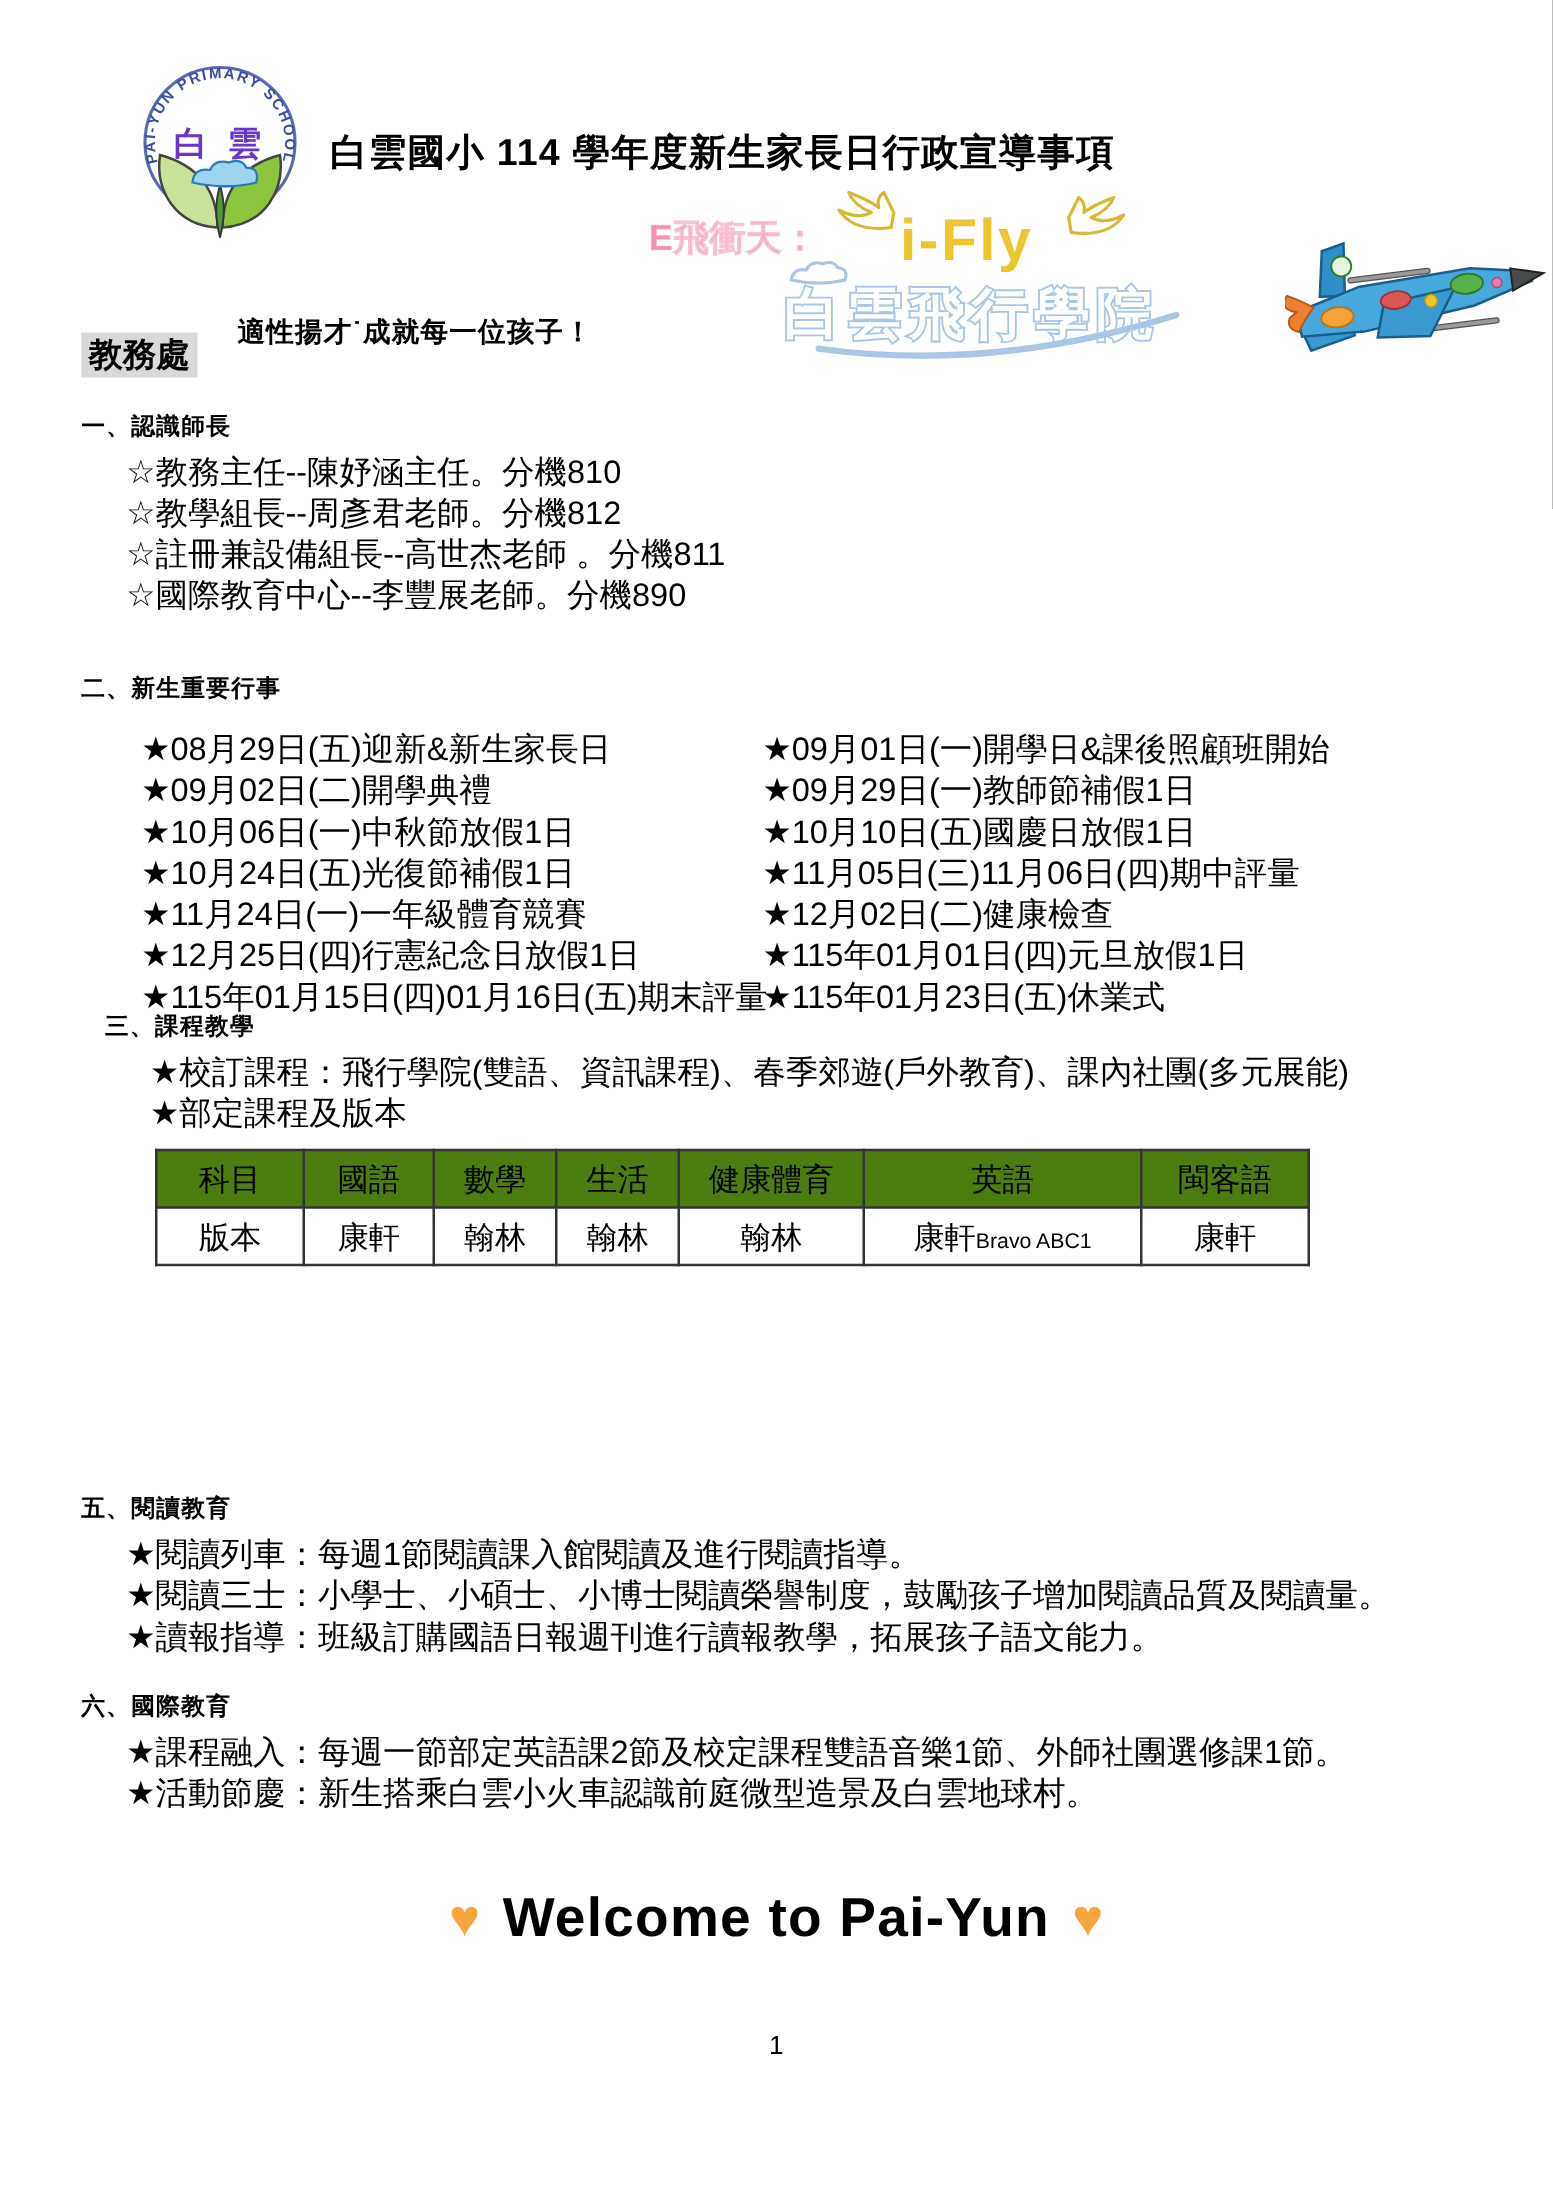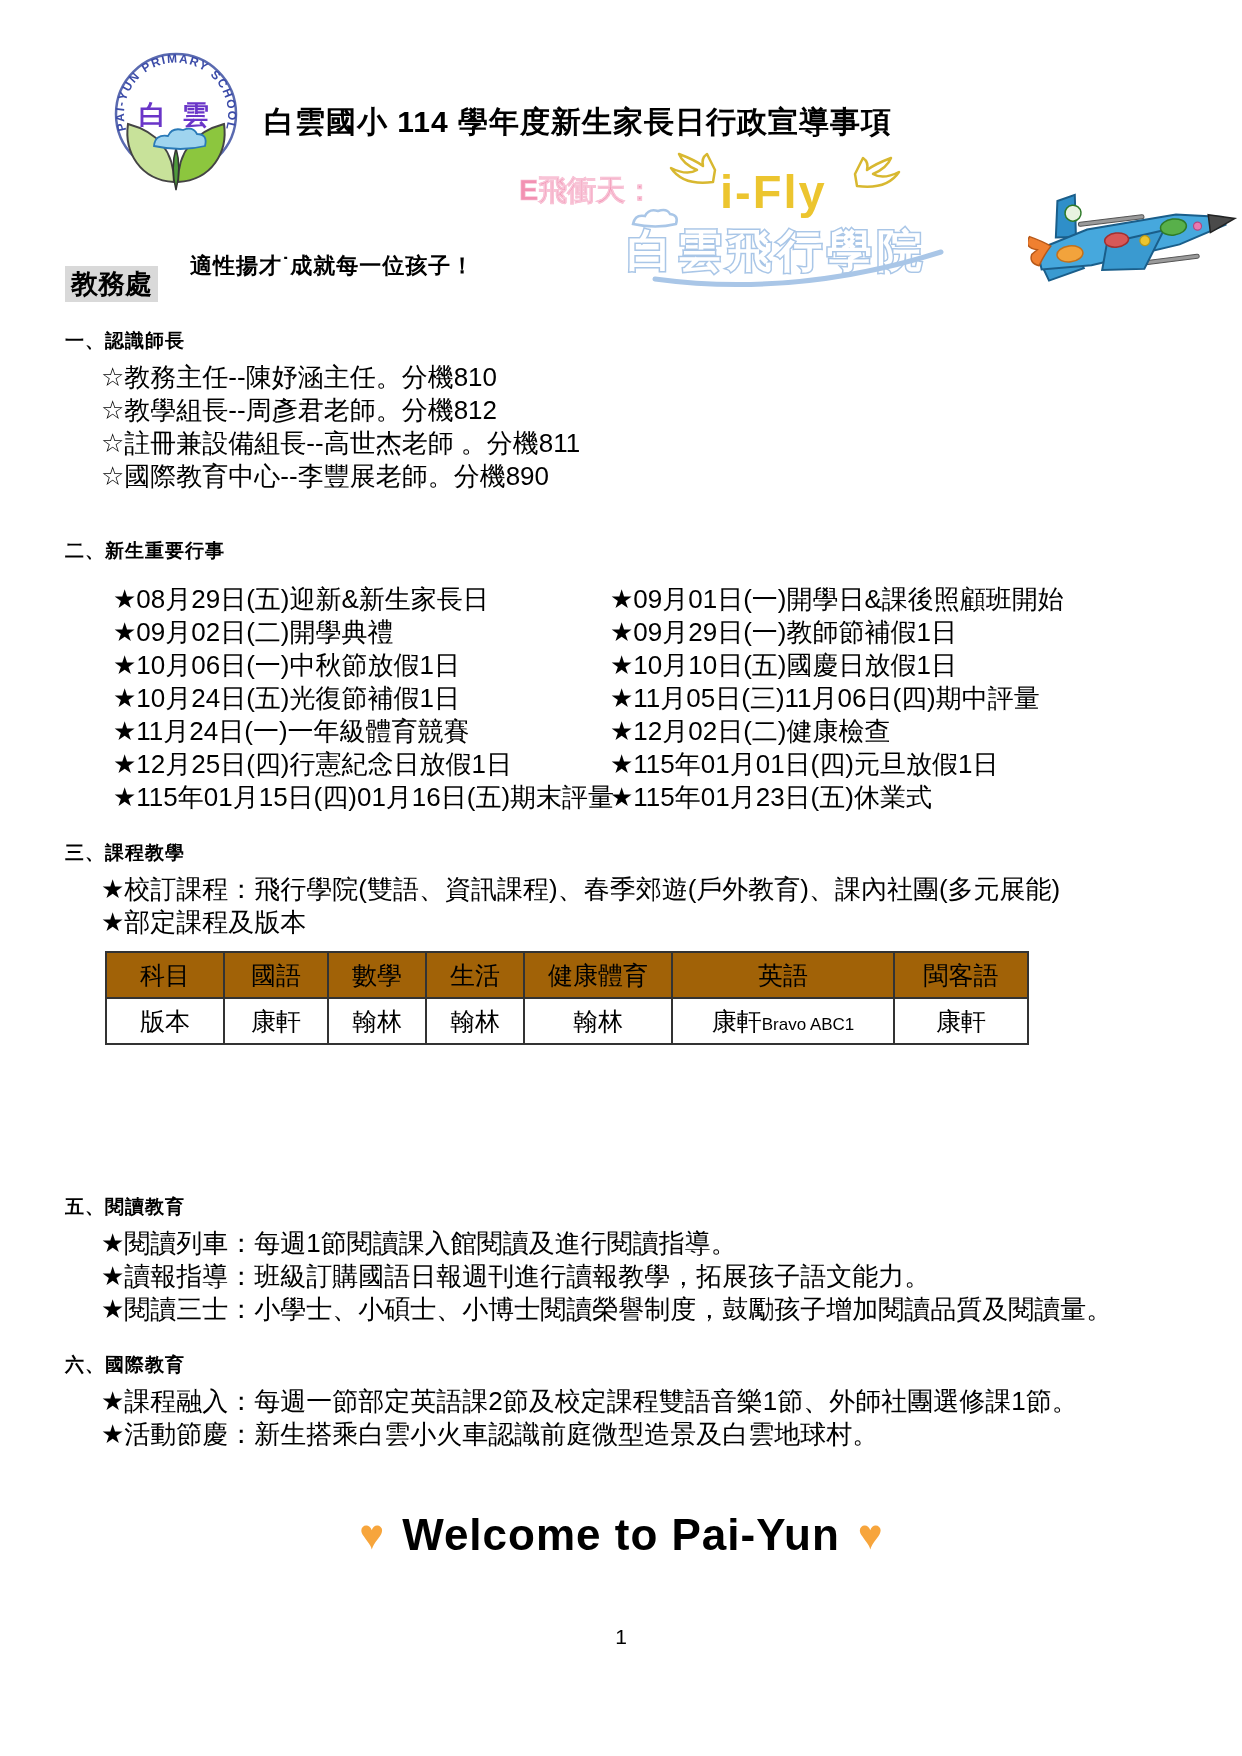--- a/index.html
+++ b/index.html
@@ -32,35 +32,35 @@
   .sec-heading{font-size:19px;font-weight:bold;margin:0 0 7px 0;letter-spacing:1px;}
   .sec-items{margin:0;padding:0 0 0 36px;list-style:none;}
   .sec-items li{font-size:26px;line-height:33px;white-space:nowrap;}
   .two-col{display:flex;padding-left:36px;}
   .two-col ul{margin:12px;padding:0;list-style:none;}
   .col-left{width:473px;}
   .col-right{flex:1;}
 
   #sec-teachers{top:328px;}
   #sec-events{top:538px;}
-  #sec-curriculum{top:840px;}
+  #sec-curriculum{top:808px;margin-left:19px;}
   #sec-art{top:1053px;}
   #sec-reading{top:1194px;}
   #sec-international{top:1352px;}
 
   
   .course-table{
     border-collapse:collapse;margin:12px 0 0 40px;
     table-layout:fixed;
   }
   .course-table th,.course-table td{
     border:2px solid #333;height:44px;text-align:center;
     font-size:25px;font-weight:normal;padding:0 4px;
   }
-  .course-table th{background:#a16207;}
+  .course-table th{background:#4d7c0f;}
   .eng-sub{font-size:17px;}
   .c0{width:108px}.c1{width:94px}.c2{width:88px}.c3{width:88px}
   .c4{width:138px}.c5{width:212px}.c6{width:124px}
 
   
   .welcome-line{
     position:absolute;left:0;top:1510px;width:100%;
     display:flex;justify-content:center;align-items:center;gap:18px;
   }
   .welcome-text{font-size:44px;font-weight:bold;letter-spacing:1px;}
@@ -219,22 +219,22 @@
       </tr>
     </tbody>
       </table>
   </div>
 
 
   <div class="section" id="sec-reading">
     <h2 class="sec-heading">五、閱讀教育</h2>
     <ul class="sec-items">
       <li>★閱讀列車：每週1節閱讀課入館閱讀及進行閱讀指導。</li>
+      <li>★閱讀三士：小學士、小碩士、小博士閱讀榮譽制度，鼓勵孩子增加閱讀品質及閱讀量。</li>
       <li>★讀報指導：班級訂購國語日報週刊進行讀報教學，拓展孩子語文能力。</li>
-      <li>★閱讀三士：小學士、小碩士、小博士閱讀榮譽制度，鼓勵孩子增加閱讀品質及閱讀量。</li>
     </ul>
   </div>
 
   <div class="section" id="sec-international">
     <h2 class="sec-heading">六、國際教育</h2>
     <ul class="sec-items">
       <li>★課程融入：每週一節部定英語課2節及校定課程雙語音樂1節、外師社團選修課1節。</li>
       <li>★活動節慶：新生搭乘白雲小火車認識前庭微型造景及白雲地球村。</li>
     </ul>
   </div>

